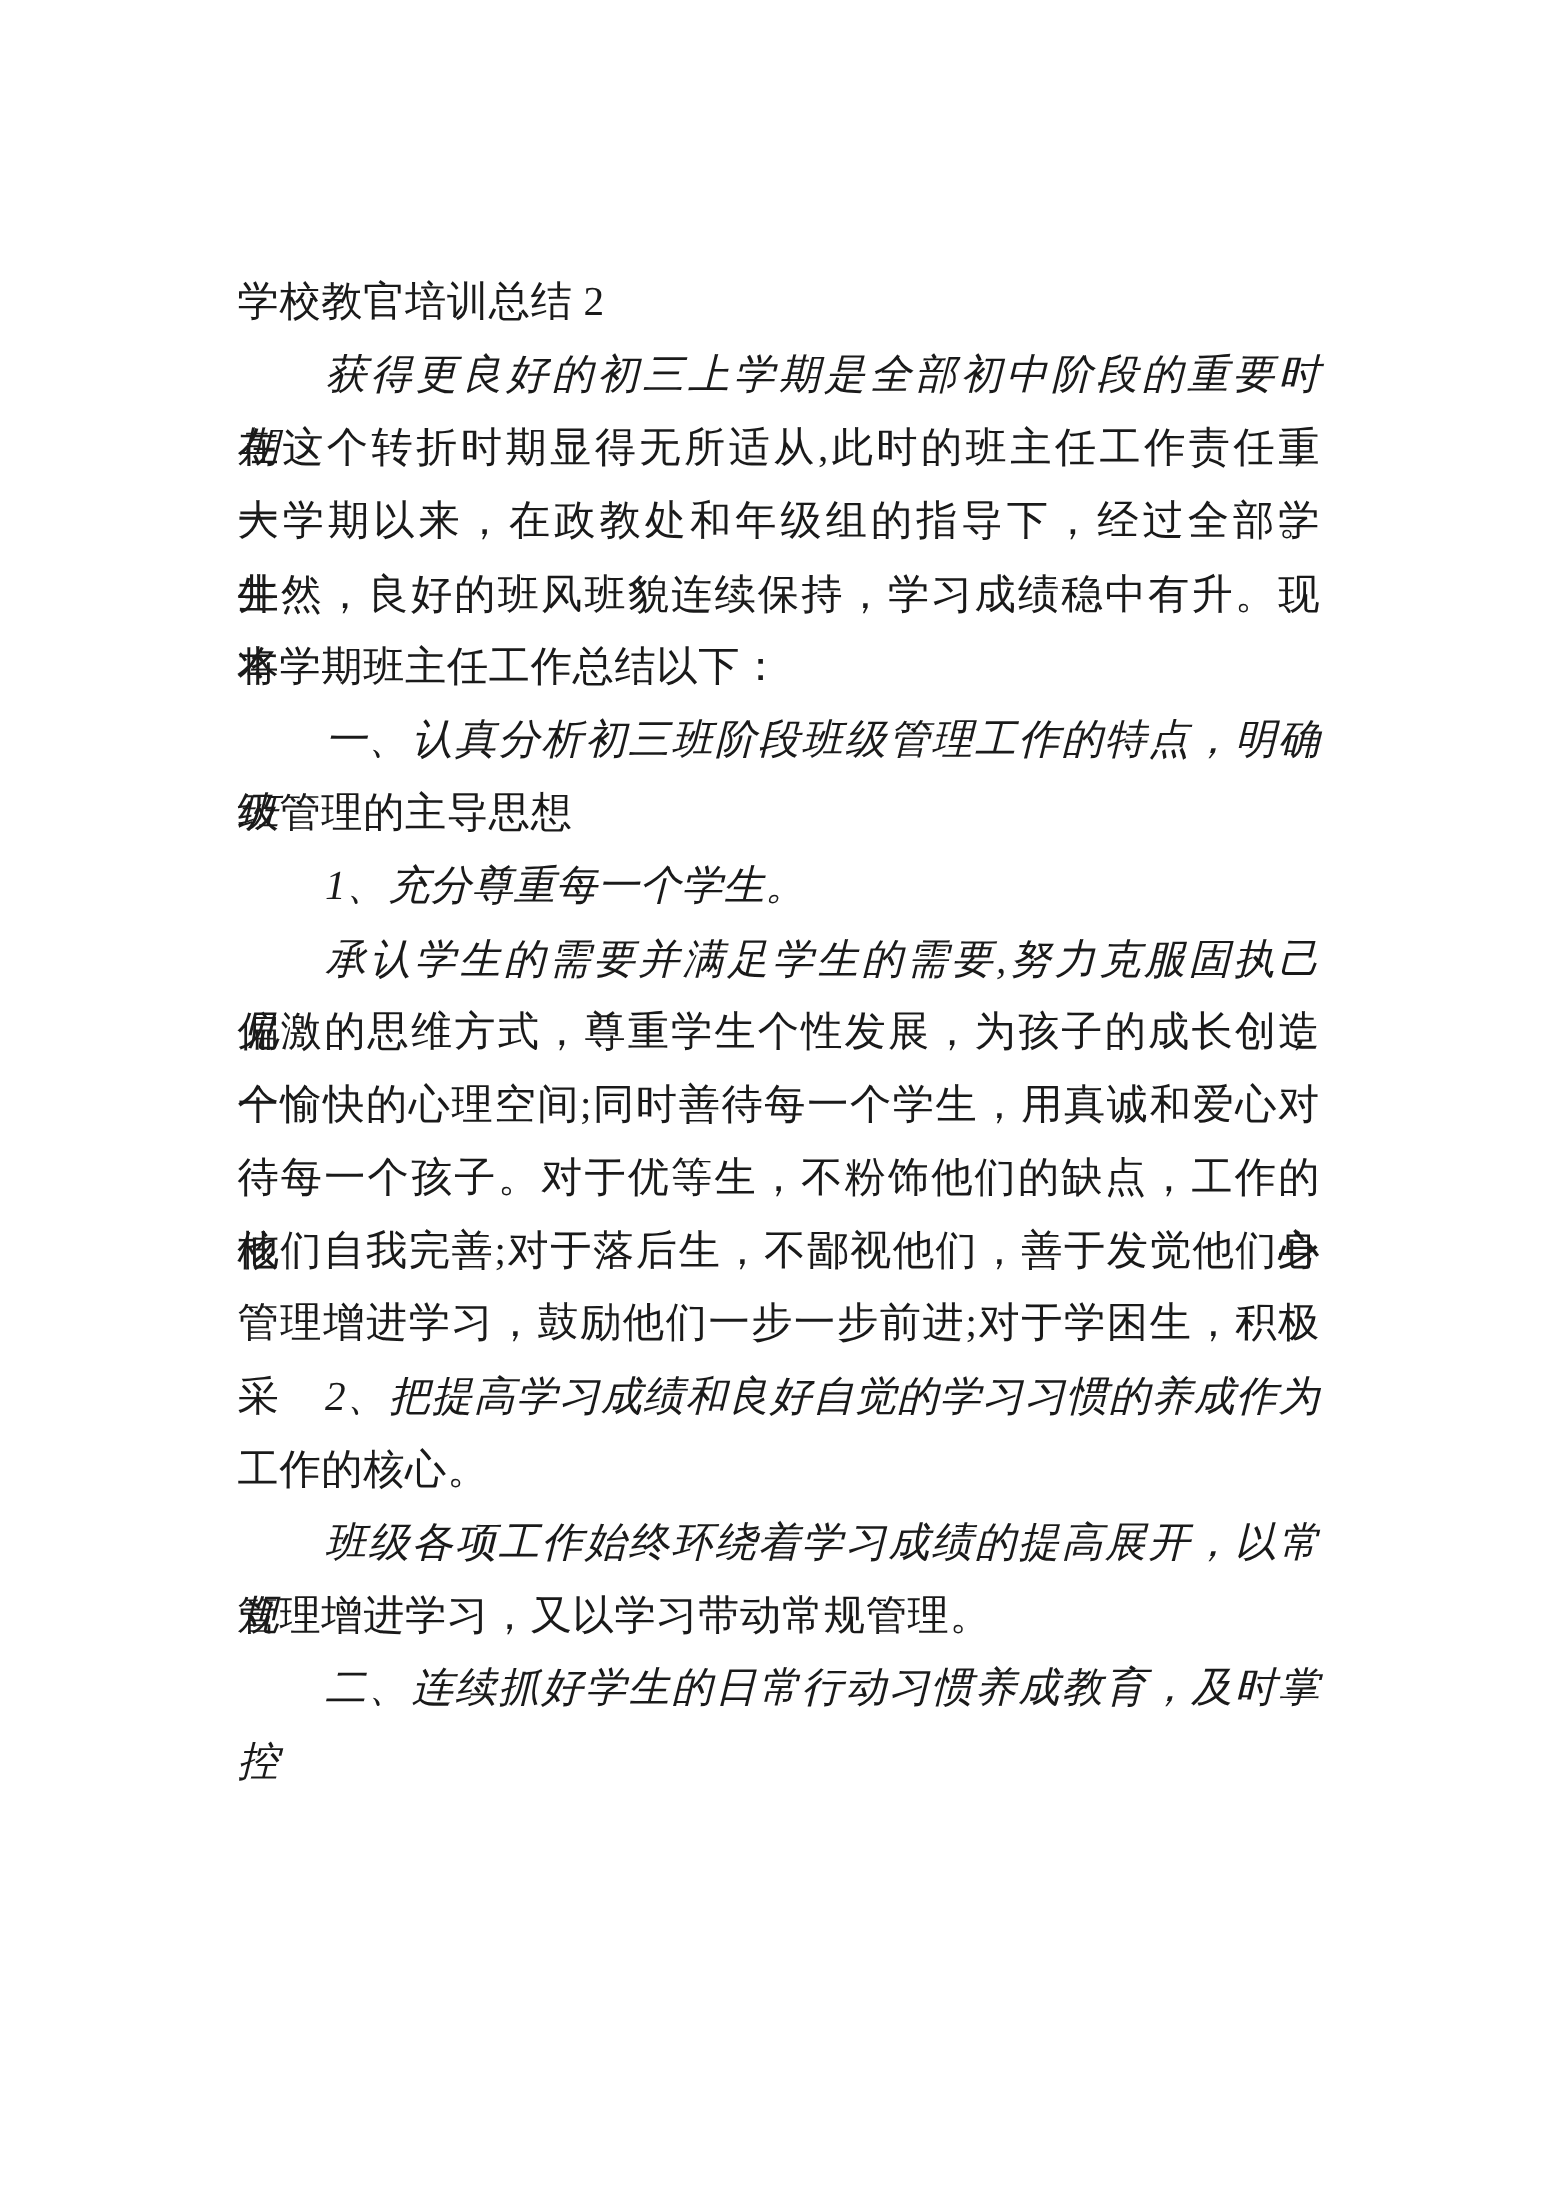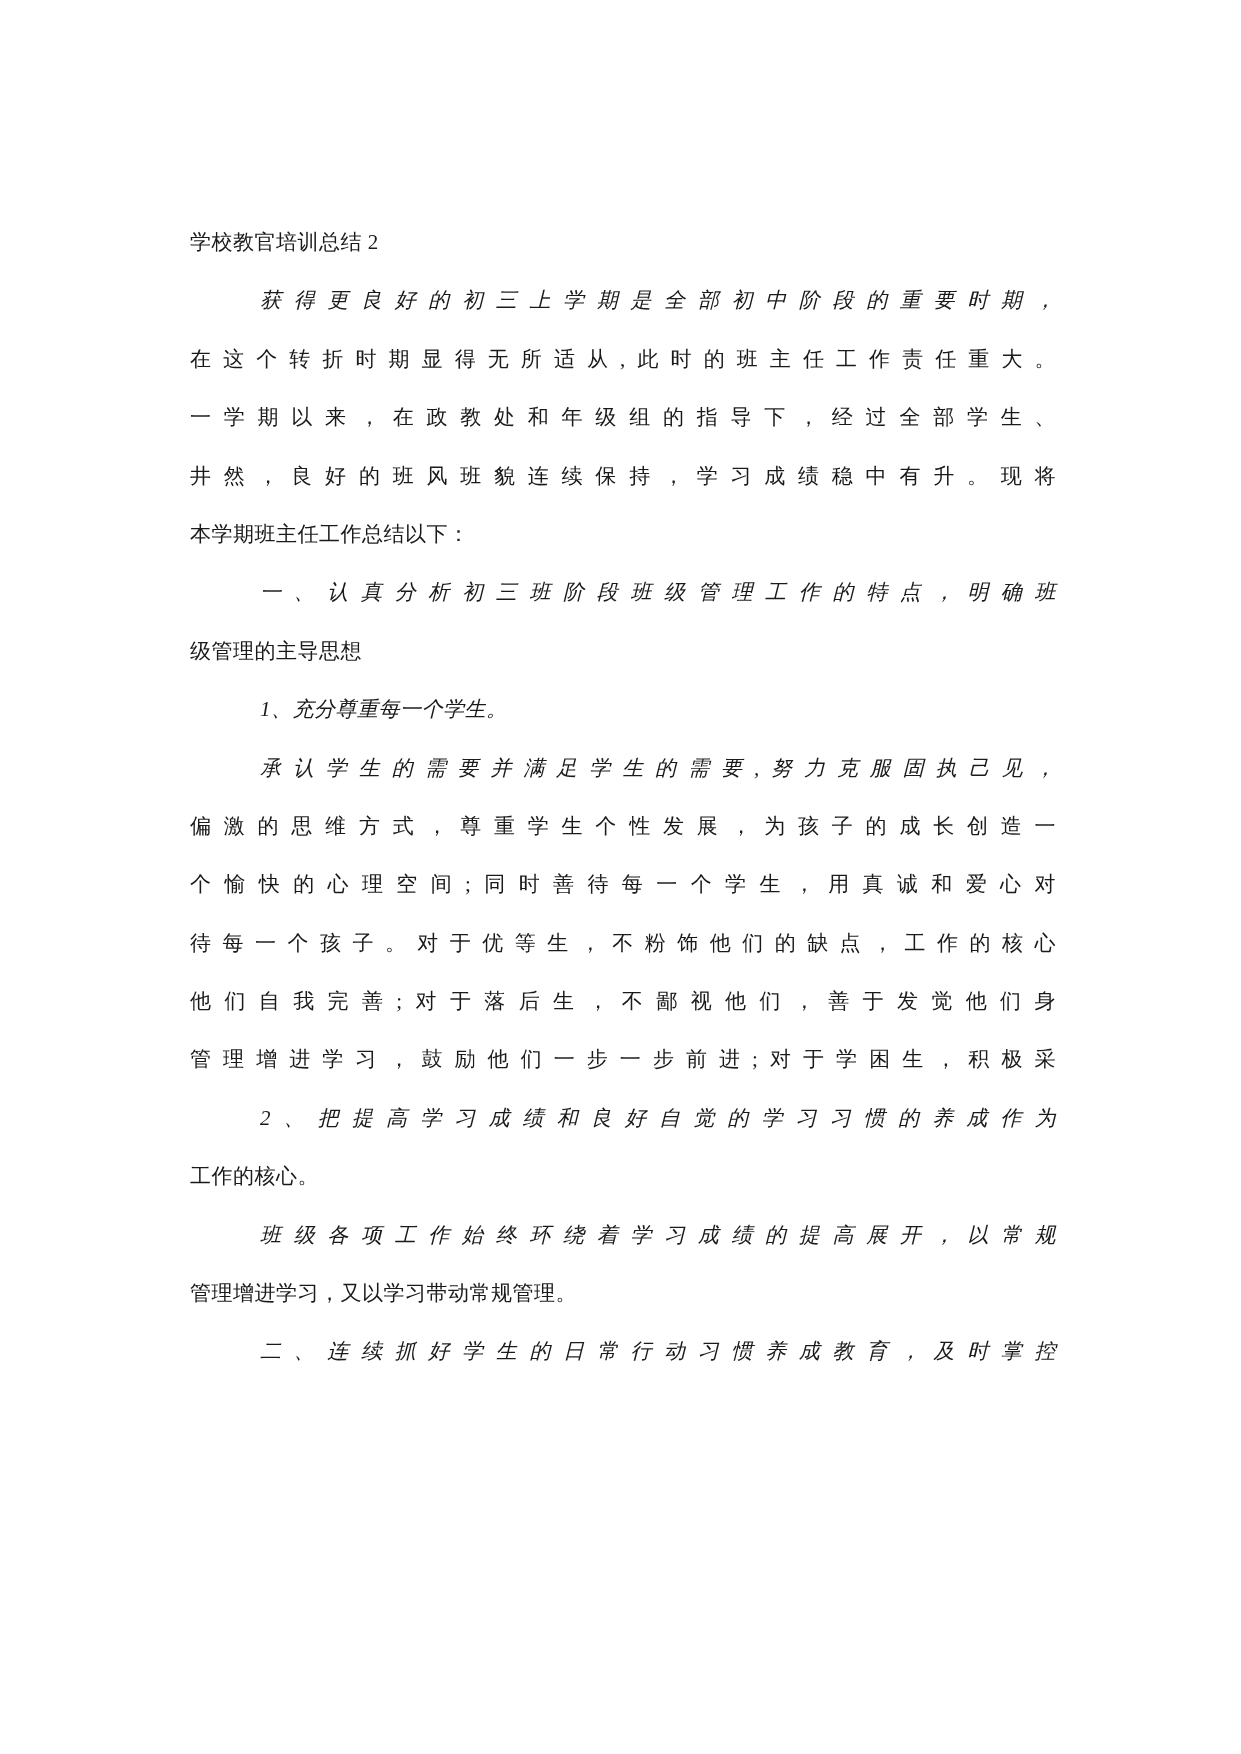--- a/index.html
+++ b/index.html
@@ -17,21 +17,21 @@
     width: 1241px;
     height: 1754px;
     background: var(--page-bg, #ffffff);
     overflow: hidden;
   }
   .textblock {
     position: absolute;
     left: 190px;
     top: 213px;
     width: 866px;
-    font-size: 21px;
+    font-size: 33px;
     line-height: 58.4px;
     color: var(--text-color, #1a1a1a);
     letter-spacing: 0.5px;
   }
   .line {
     height: 58.4px;
     text-align: left;
     white-space: normal;
     overflow: visible;
   }

